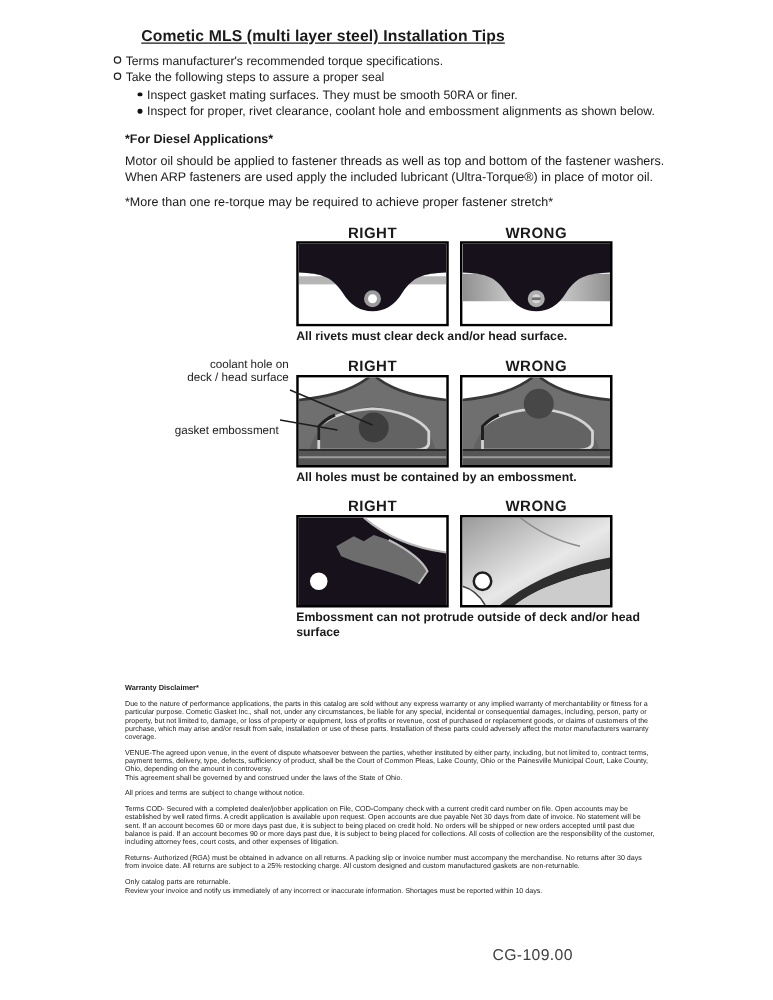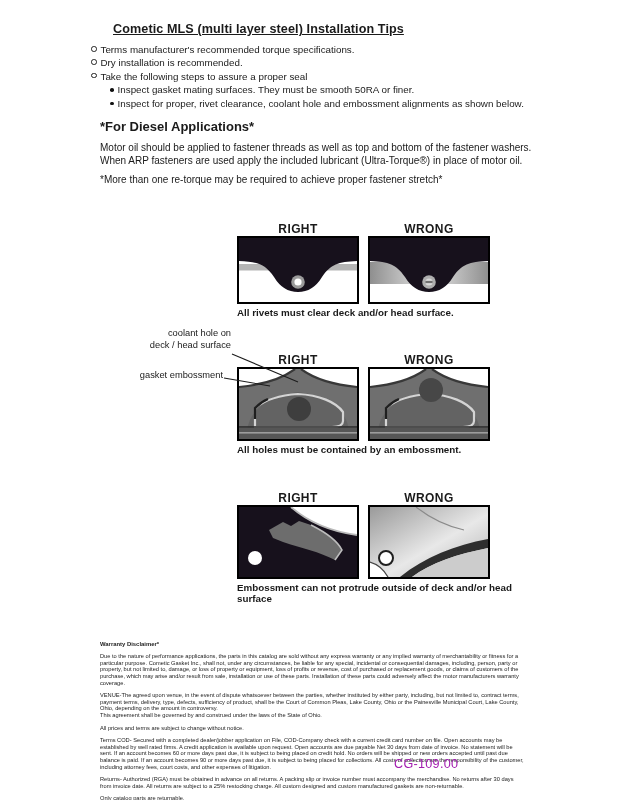--- a/index.html
+++ b/index.html
@@ -4,49 +4,48 @@
 <style>
   * { margin:0; padding:0; box-sizing:border-box; }
   html,body { width:618px; height:800px; background:#fff; }
   body { font-family:"Liberation Sans","DejaVu Sans",sans-serif; color:#1a1a1a; position:relative; overflow:hidden; }
   .page { padding:22px 69px 0 100px; }
   .title { font-size:12.6px; font-weight:bold; text-decoration:underline; margin-left:13px; margin-bottom:7px; letter-spacing:.1px; }
   .bullets { margin-left:-9px; font-size:9.8px; line-height:13.4px; list-style:none; }
   .bullets li.b::before { content:""; display:inline-block; width:3.5px; height:3.5px; border:1px solid #222; border-radius:50%; margin-right:4px; vertical-align:1.5px; }
   .bullets li.sb { padding-left:19px; }
   .bullets li.sb::before { content:""; display:inline-block; width:3.6px; height:3.6px; background:#111; border-radius:50%; margin-right:4px; vertical-align:1.5px; }
-  .h2 { font-size:13px; font-weight:bold; margin-top:9px; }
+  .h2 { font-size:10px; font-weight:bold; margin-top:9px; }
   .para { font-size:10px; line-height:13.2px; margin-top:6.5px; width:446px; }
   .dgroup { margin-top:10px; }
   .dlabels { display:flex; gap:9px; margin-left:137px; font-weight:bold; font-size:12px; }
-  .dlabels span { width:122px; text-align:center; letter-spacing:.4px;margin-top:25px; }
+  .dlabels span { width:122px; text-align:center; letter-spacing:.4px; }
   .panels { display:flex; gap:9px; margin-left:137px; }
   .panel { border:2px solid #000; background:#fff; }
   .panel svg { display:block; }
   .caption { margin-left:137px; margin-top:3px; font-size:9.8px; font-weight:bold; line-height:11.5px; width:300px; }
   .d2row { position:relative; }
   .ann1 { position:absolute; left:0; top:0; width:131px; text-align:right; font-size:9.3px; line-height:11.5px; }
-  .ann2 { position:absolute; left:0; top:42px; width:123px; text-align:right; font-size:9.3px; }
+  .ann2 { position:absolute; left:0; top:53px; width:123px; text-align:right; font-size:9.3px; }
   .leader { position:absolute; left:0; top:0; pointer-events:none; }
   .fine { margin-top:36px; width:424px; font-size:5.7px; line-height:6.6px; color:#222; }
   .fine .fh { font-weight:bold; font-size:5.9px; margin-bottom:6px; }
   .fine p { margin-bottom:6px; }
   .fine p.tight { margin-bottom:0; }
-  .pgnum { position:absolute; left:394px; top:757px; font-size:12.6px; letter-spacing:.3px; color:#a21caf;text-align:center; }
+  .pgnum { position:absolute; left:394px; top:757px; font-size:12.6px; letter-spacing:.3px; color:#404040;text-align:center; }
 </style>
 </head>
 <body>
 
 <div class="page">
 
   <h1 class="title">Cometic MLS (multi layer steel) Installation Tips</h1>
 
   <ul class="bullets">
     <li class="b"><span>Terms manufacturer's recommended torque specifications.</span></li>
-    <li class="b"><span>Dry installation is recommended.</span></li>
     <li class="b"><span>Take the following steps to assure a proper seal</span></li>
     <li class="sb"><span>Inspect gasket mating surfaces.  They must be smooth 50RA or finer.</span></li>
     <li class="sb"><span>Inspect for proper, rivet clearance, coolant hole and embossment alignments as shown below.</span></li>
   </ul>
 
   <h2 class="h2">*For Diesel Applications*</h2>
   <p class="para">Motor oil should be applied to fastener threads as well as top and bottom of the fastener washers. When ARP fasteners are used apply the included lubricant (Ultra-Torque®) in place of motor oil.</p>
   <p class="para">*More than one re-torque may be required to achieve proper fastener stretch*</p>
 
   <section class="dgroup">

